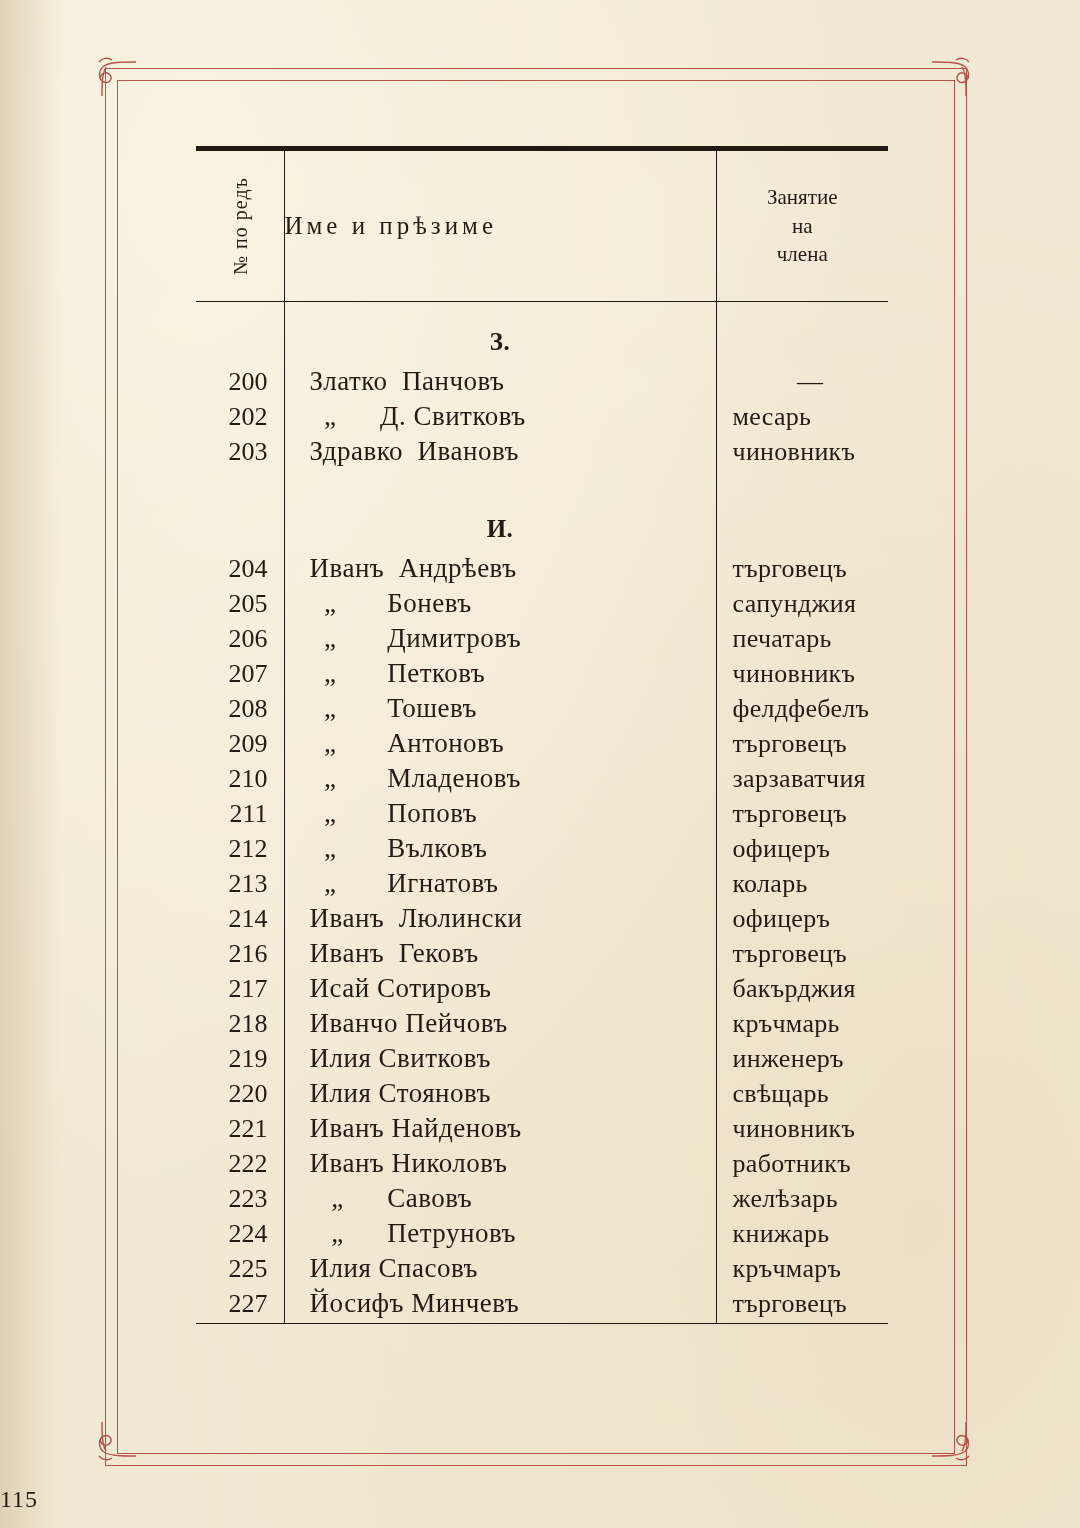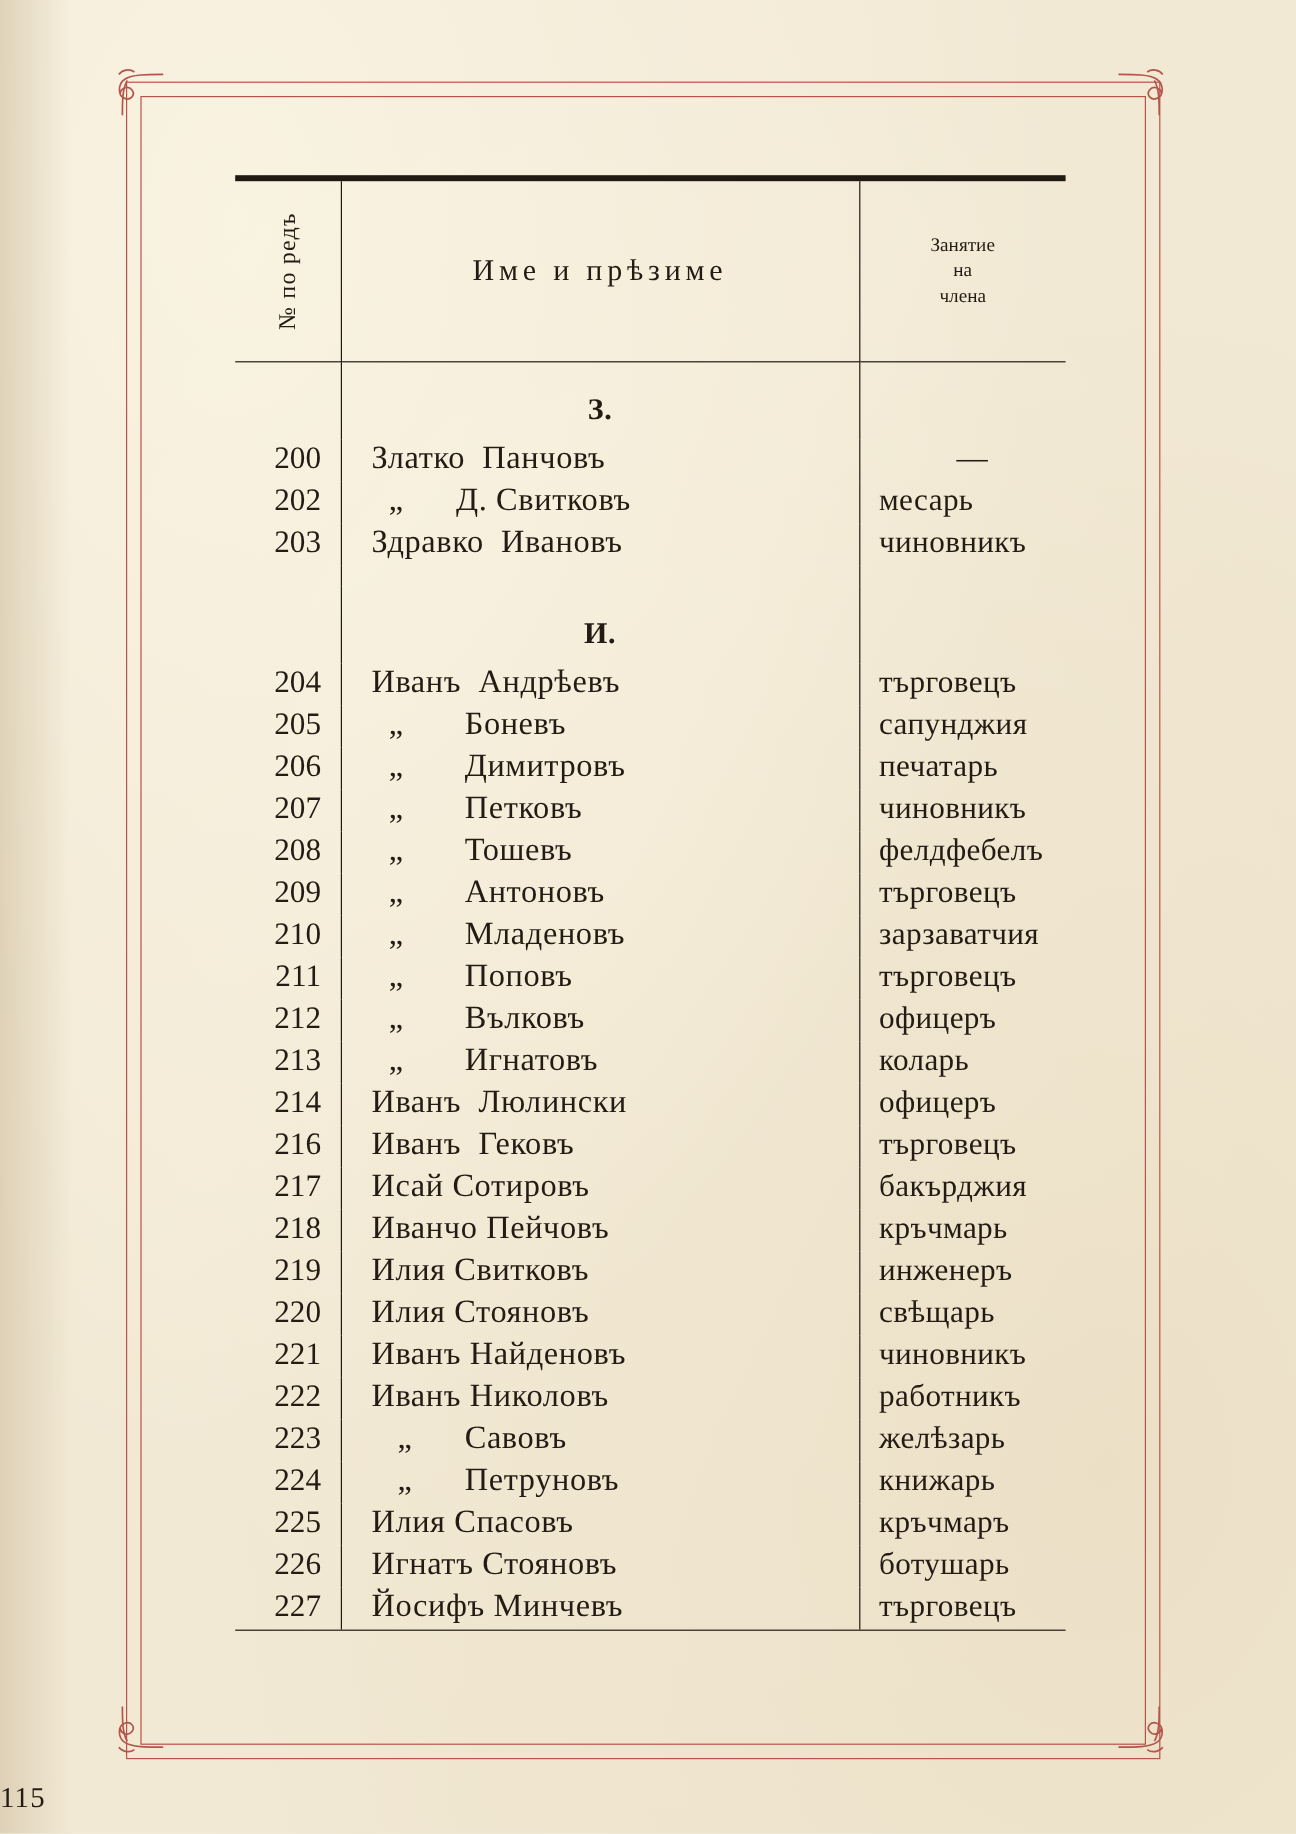--- a/index.html
+++ b/index.html
@@ -94,25 +94,25 @@
   thead th.th-num {
     border-right: 1.3px solid #211a12;
     height: 150px;
     position: relative;
   }
   thead th.th-name {
     border-right: 1.3px solid #211a12;
     height: 150px;
     font-size: 25px;
     letter-spacing: 4px;
-    text-align: center;
+    text-align: left;
   }
   thead th.th-occ {
     height: 150px;
-    font-size: 16px;
+    font-size: 21px;
     line-height: 1.35;
     text-align: center;
   }
   .vert-label {
     position: absolute;
     left: 50%;
     top: 50%;
     transform: translate(-50%, -50%) rotate(-90deg);
     white-space: nowrap;
     font-size: 20px;
@@ -364,25 +364,20 @@
           <td class="t-num">224</td>
           <td class="t-name">   „      Петруновъ</td>
           <td class="t-occ">книжарь</td>
         </tr>
         <tr>
           <td class="t-num">225</td>
           <td class="t-name">Илия Спасовъ</td>
           <td class="t-occ">кръчмаръ</td>
         </tr>
         <tr>
-          <td class="t-num">226</td>
-          <td class="t-name">Игнатъ Стояновъ</td>
-          <td class="t-occ">ботушарь</td>
-        </tr>
-        <tr>
           <td class="t-num">227</td>
           <td class="t-name">Йосифъ Минчевъ</td>
           <td class="t-occ">търговецъ</td>
         </tr>
       </tbody>
   </table>
   <div class="rule-bottom"></div>
 </div>
 
 <div class="folio">115</div>

